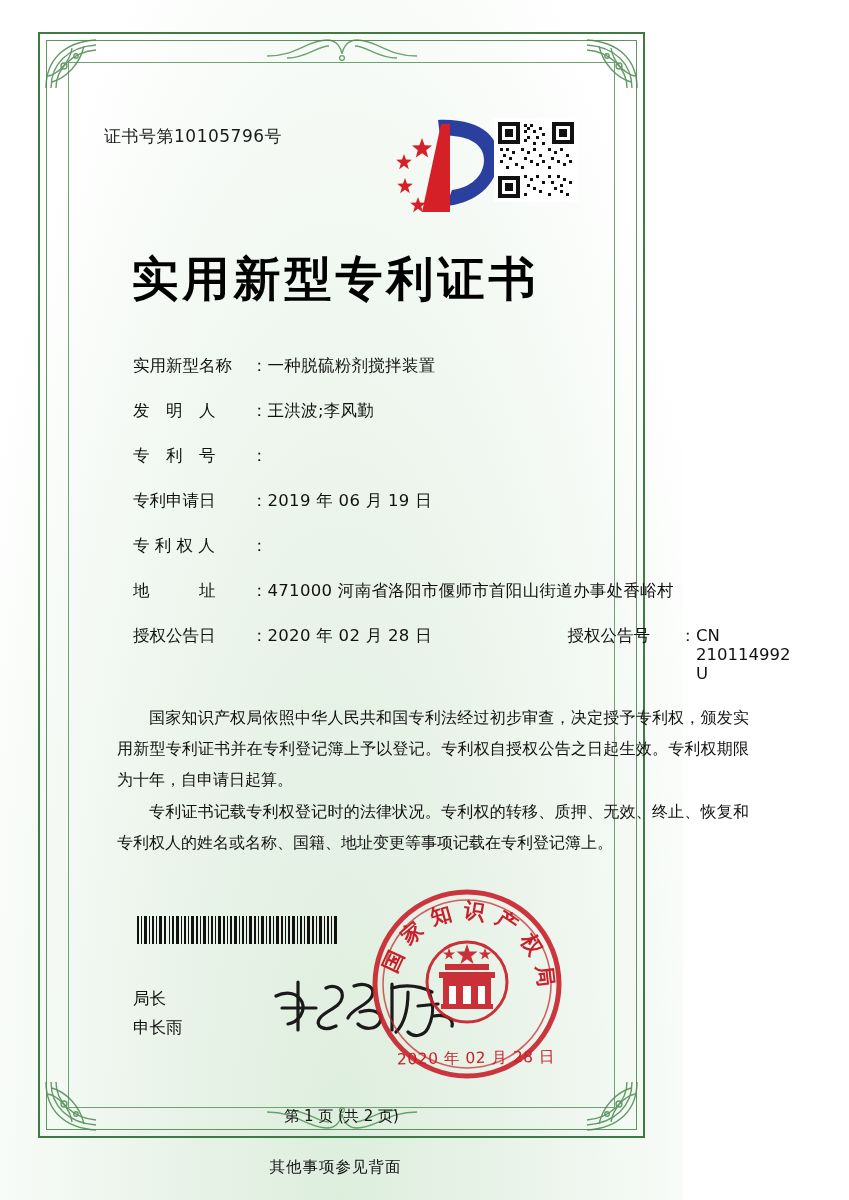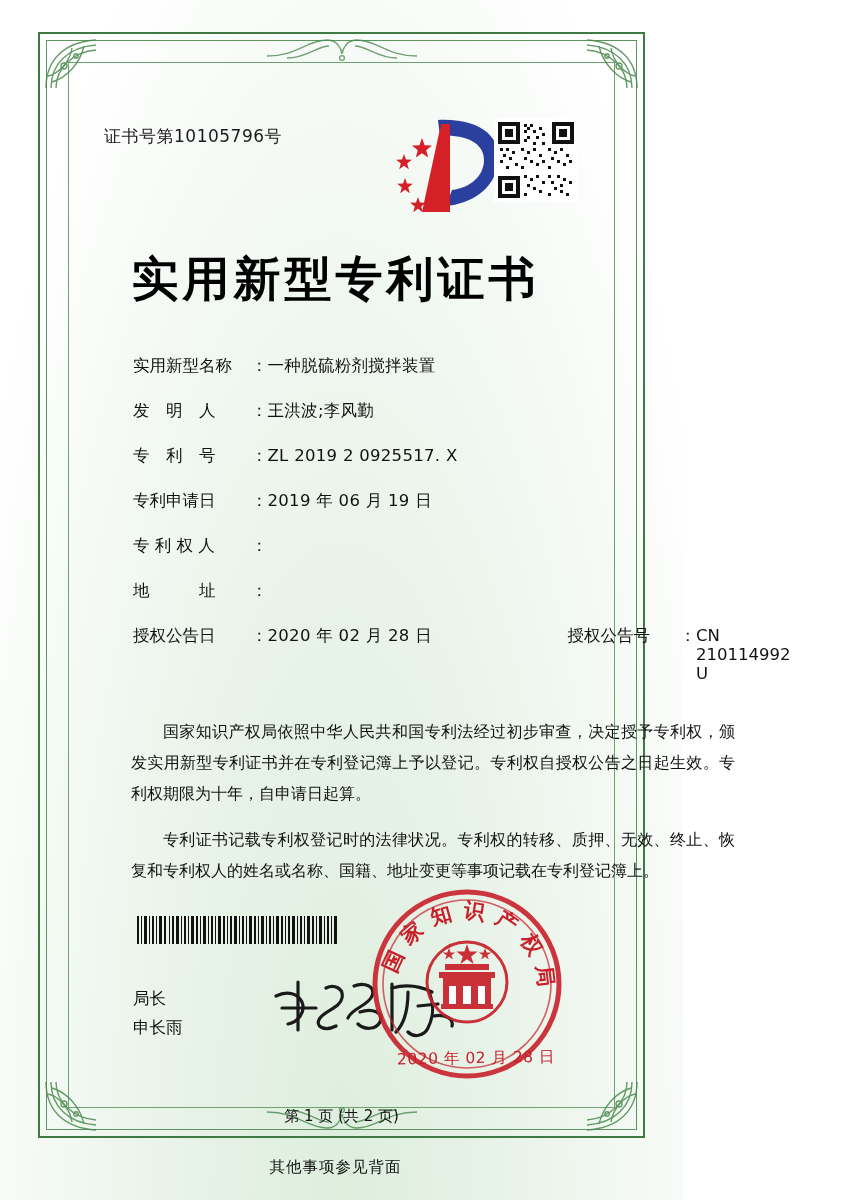--- a/index.html
+++ b/index.html
@@ -90,21 +90,21 @@
   }
   .row .val{flex:1;letter-spacing:.3px;}
   .row.two .val{flex:0 0 auto;width:300px;}
   .row.two .lbl2{flex:0 0 auto;width:112px;white-space:nowrap;}
 
   
   .paras{
     position:absolute;left:117px;top:702px;width:632px;
     font-size:16px;color:#111;line-height:1.95;text-align:justify;
   }
-  .paras p{margin:14px;text-indent:2em;font-family:Liberation Serif, serif;}
+  .paras p{margin:0;text-indent:2em;font-family:Liberation Serif, serif;}
 
   
   .barcode{
     position:absolute;left:137px;top:916px;width:200px;height:28px;
   }
   .barcode svg{width:100%;height:100%;display:block;}
 
   
   .sig-label{
     position:absolute;left:133px;top:985px;
@@ -326,34 +326,34 @@
       <span class="val">一种脱硫粉剂搅拌装置</span>
     </div>
     <div class="row">
       <span class="lbl">发　明　人</span>
       <span class="colon">：</span>
       <span class="val">王洪波;李风勤</span>
     </div>
     <div class="row">
       <span class="lbl">专　利　号</span>
       <span class="colon">：</span>
-      <span class="val">ZL 2019 2 0925517. X</span>
     </div>
     <div class="row">
       <span class="lbl">专利申请日</span>
       <span class="colon">：</span>
       <span class="val">2019 年 06 月 19 日</span>
     </div>
     <div class="row">
       <span class="lbl">专 利 权 人</span>
       <span class="colon">：</span>
     </div>
     <div class="row">
       <span class="lbl">地　　　址</span>
       <span class="colon">：</span>
+      <span class="val">471000 河南省洛阳市偃师市首阳山街道办事处香峪村</span>
     </div>
     <div class="row two">
       <span class="lbl">授权公告日</span>
       <span class="colon">：</span>
       <span class="val">2020 年 02 月 28 日</span>
       <span class="lbl2">授权公告号</span>
       <span class="colon">：</span>
       <span>CN 210114992 U</span>
     </div>
   </div>

